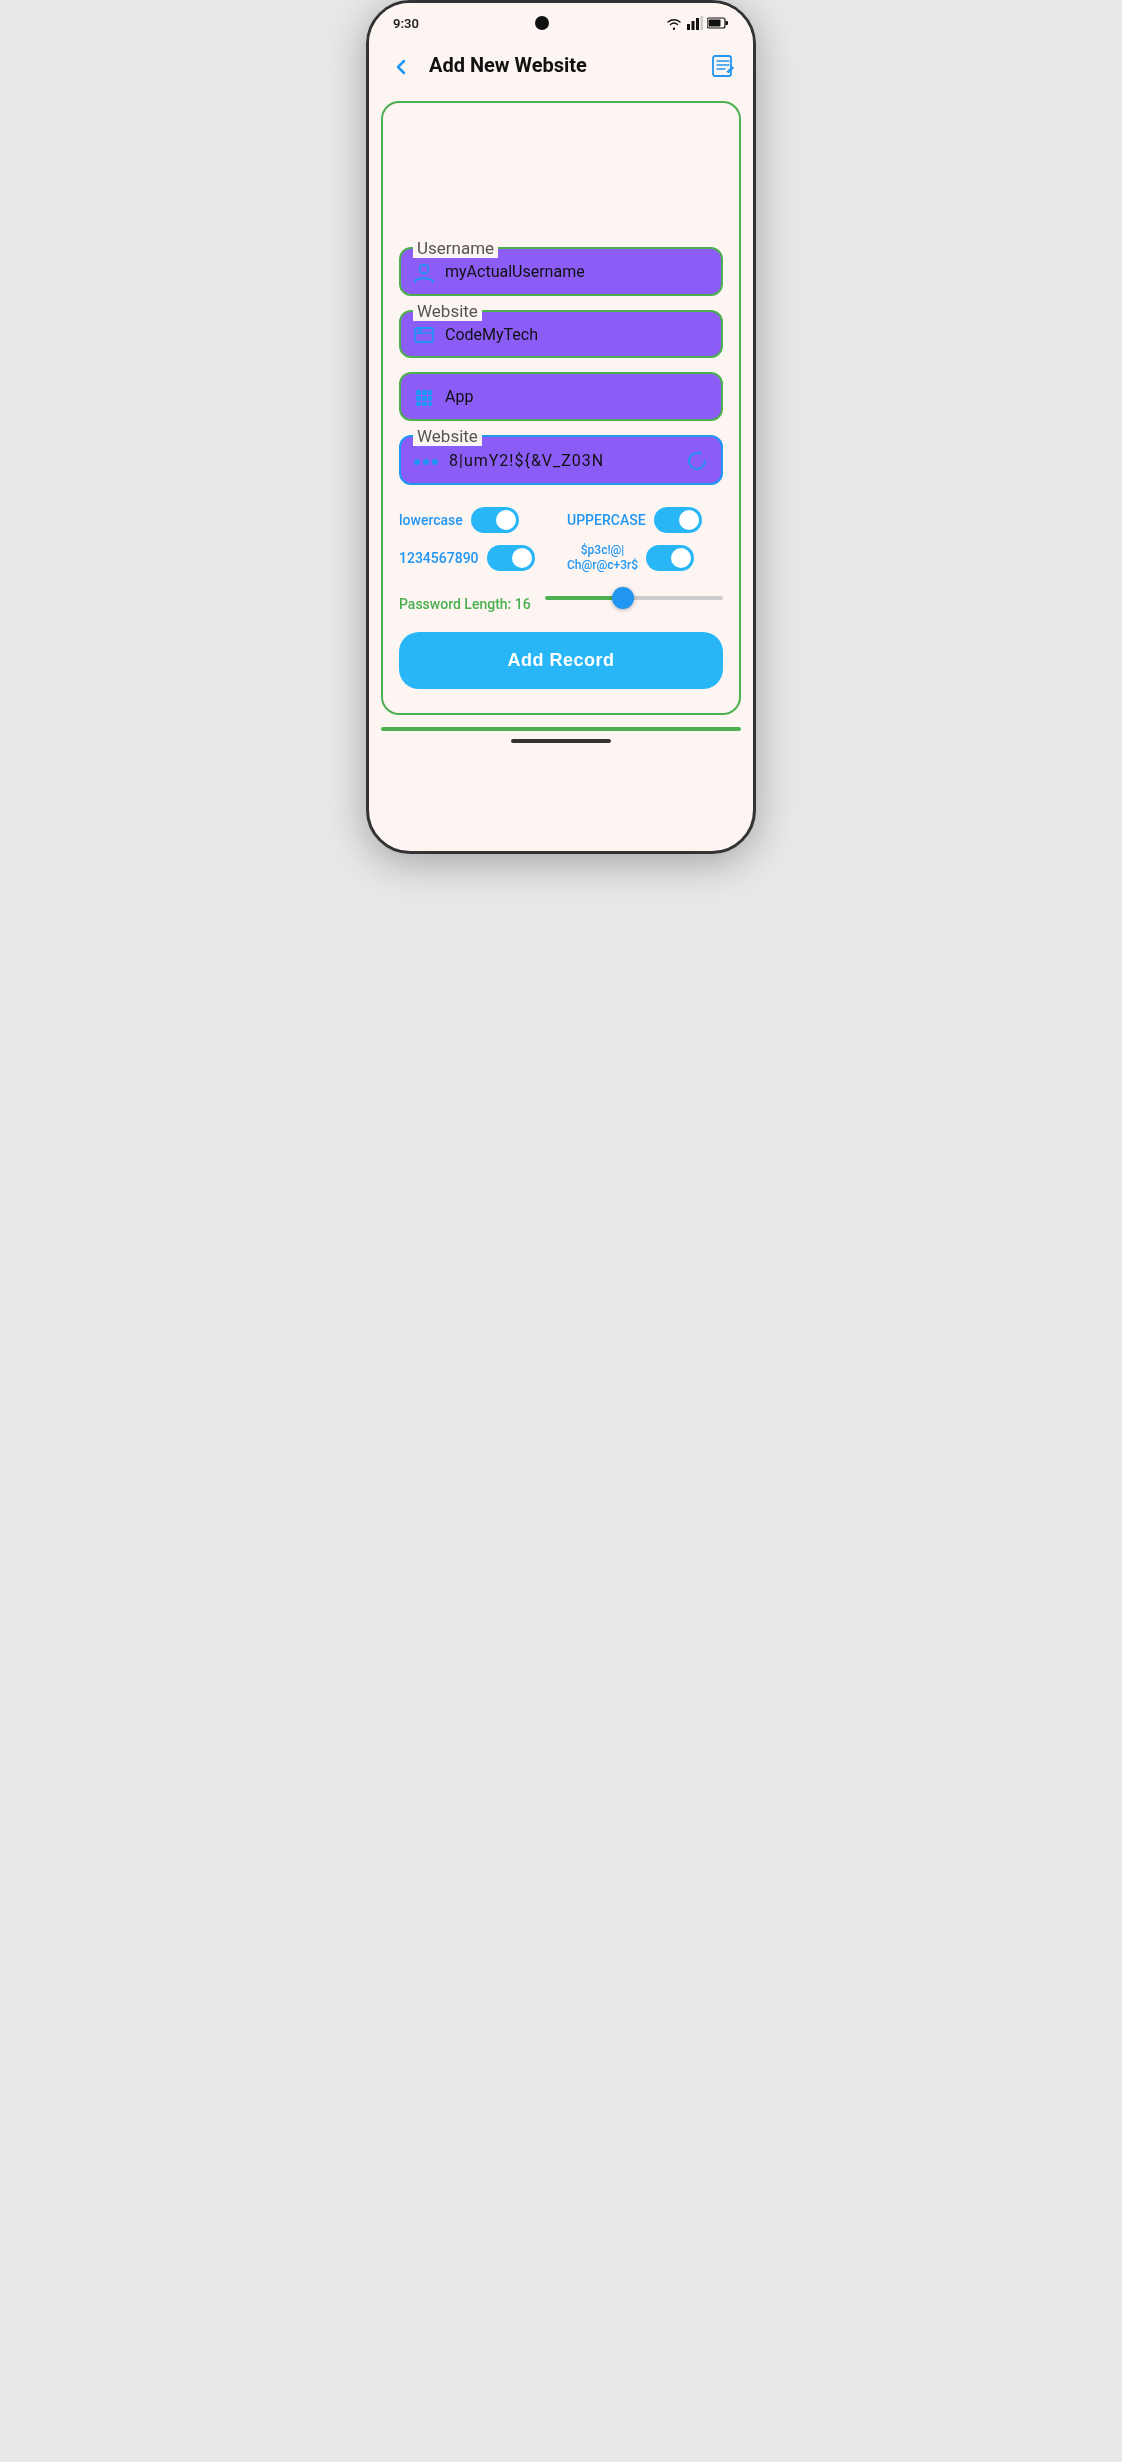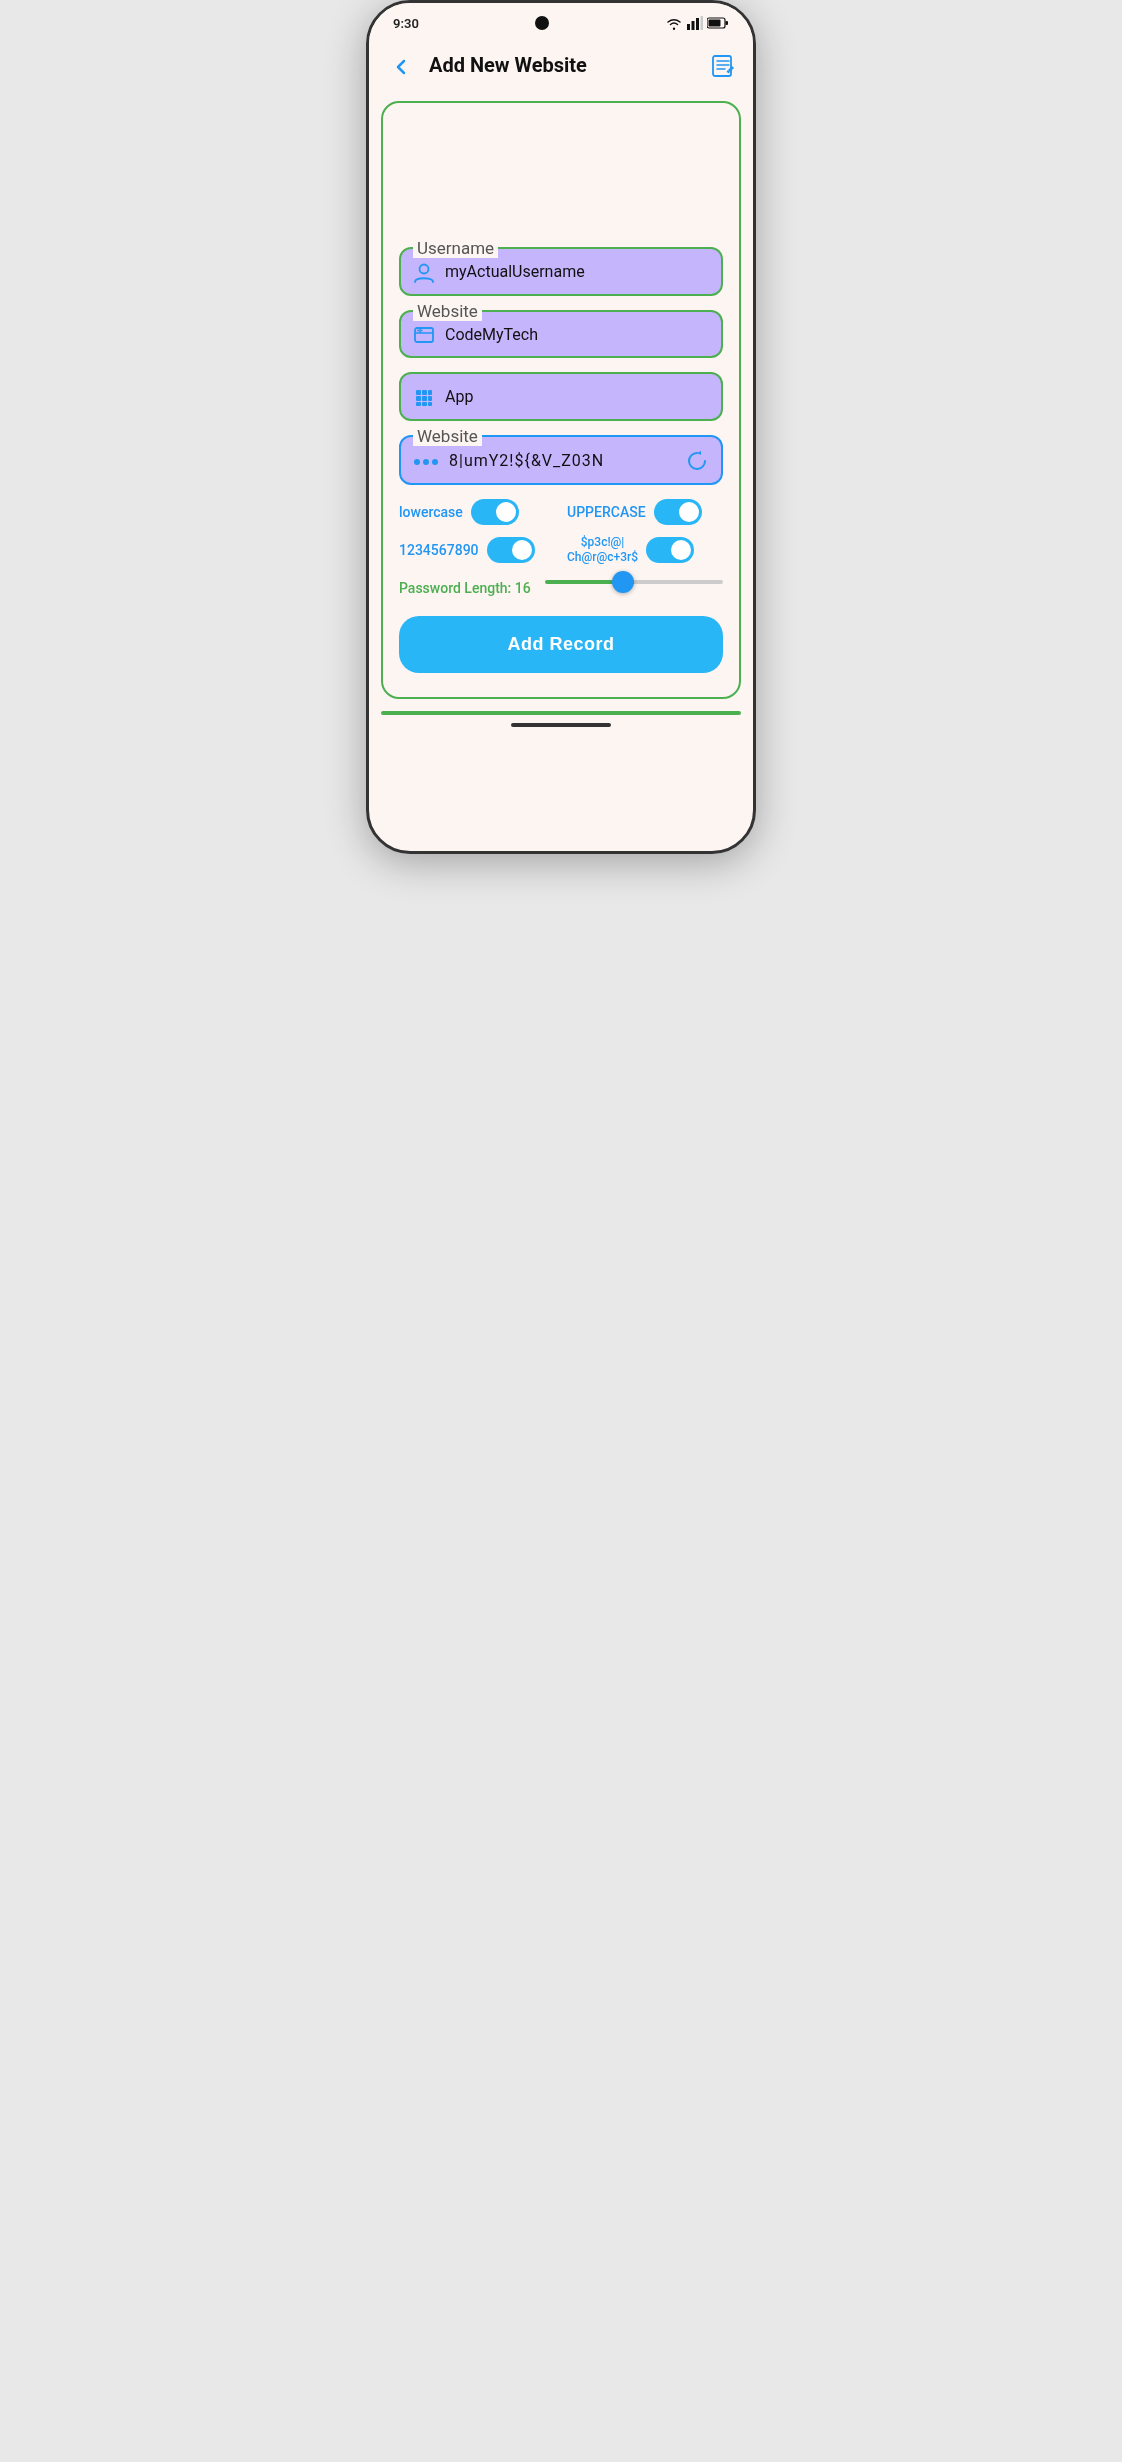--- a/index.html
+++ b/index.html
@@ -119,21 +119,21 @@
       color: #555;
       z-index: 1;
     }
 
     .input-row {
       display: flex;
       align-items: center;
       border: 2.5px solid #4CAF50;
       border-radius: 12px;
       padding: 10px 12px;
-      background: #c4b5fd;
+      background: #8b5cf6;
     }
 
     .input-row.blue-border {
       border-color: #2196F3;
     }
 
     .input-icon {
       margin-right: 10px;
       color: #2196F3;
       font-size: 20px;
@@ -155,21 +155,21 @@
       color: #2196F3;
       font-size: 20px;
       cursor: pointer;
     }
 
     
     .toggle-grid {
       display: grid;
       grid-template-columns: 1fr 1fr;
       gap: 10px 12px;
-      margin: 14px 0;
+      margin: 22px 0;
     }
 
     .toggle-row {
       display: flex;
       align-items: center;
       justify-content: flex-start;
       gap: 8px;
     }
 
     .toggle-label {

